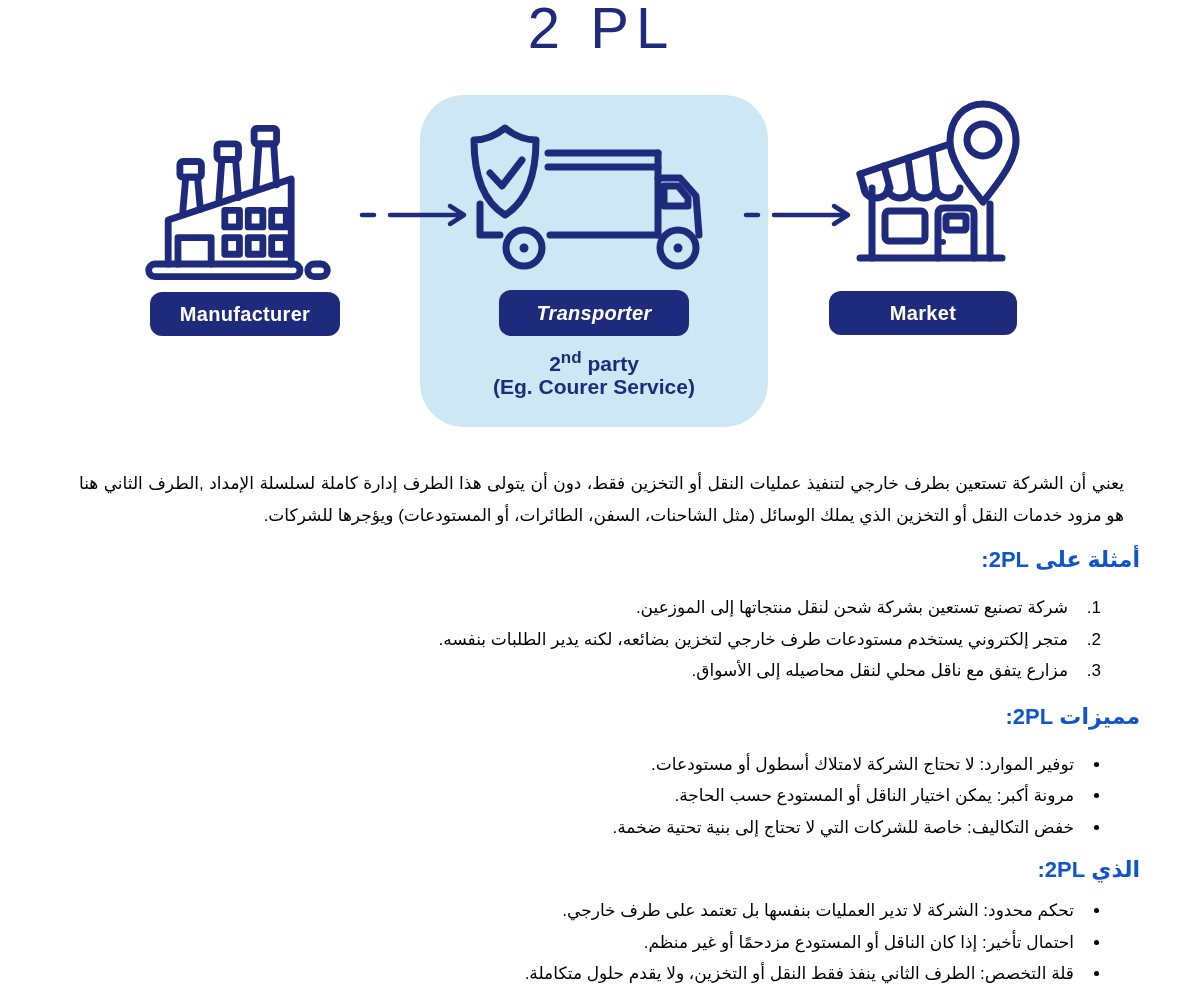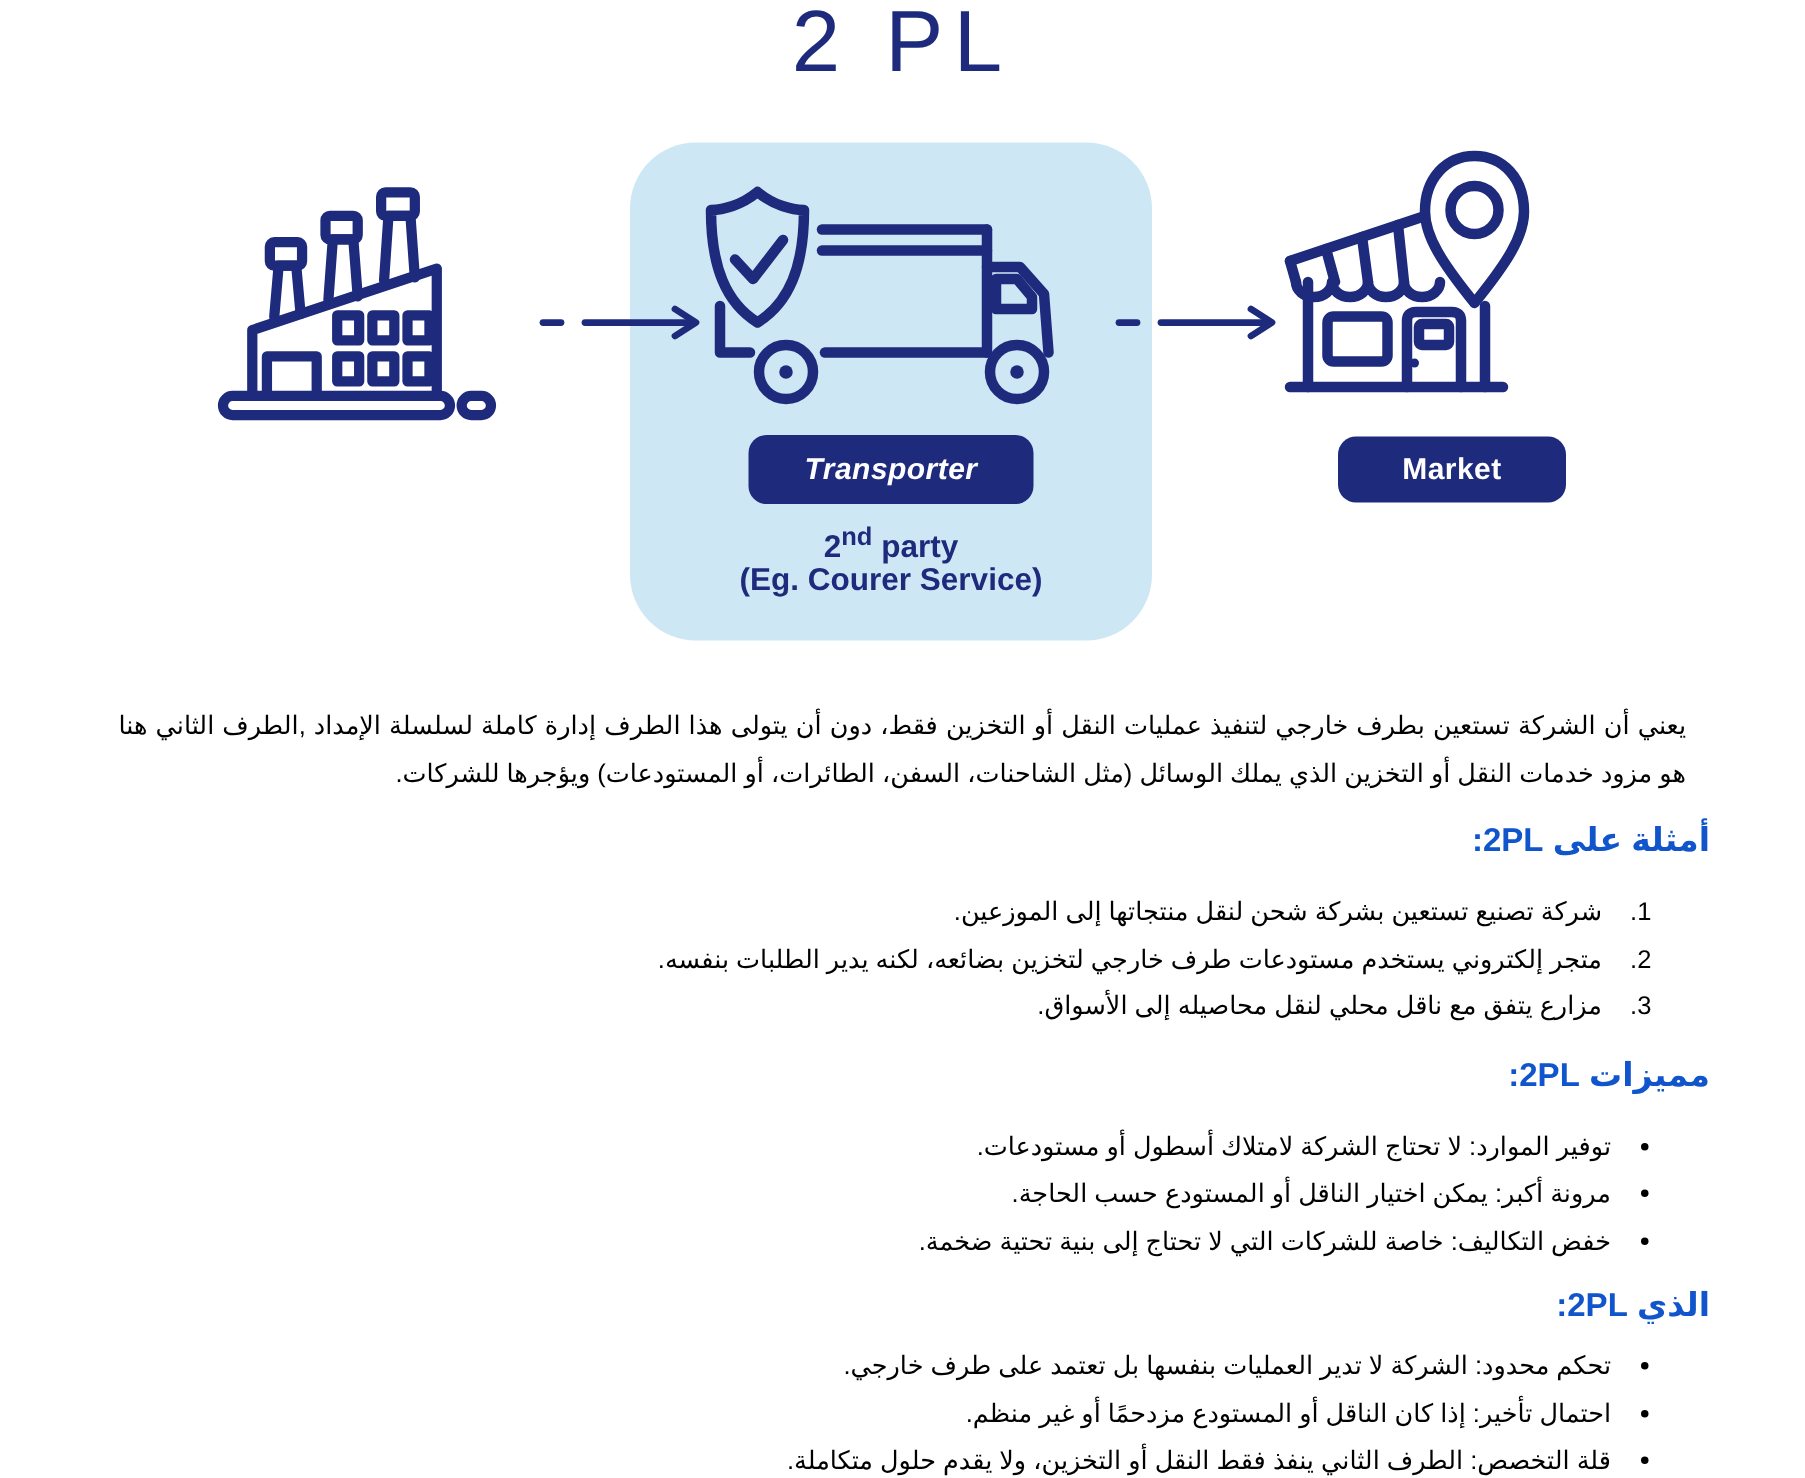--- a/index.html
+++ b/index.html
@@ -24,21 +24,21 @@
   .icon-manufacturer { left:135px; top:116px; width:205px; height:172px; }
   .icon-transporter  { left:462px; top:118px; width:255px; height:160px; }
   .icon-market       { left:852px; top:96px;  width:190px; height:185px; }
   .node-badge {
     position:absolute; height:44px; background:#1e2b7d; border-radius:12px;
     color:#ffffff; font-weight:bold; font-size:20px; letter-spacing:.3px;
     display:flex; align-items:center; justify-content:center;
   }
   .badge-manufacturer { left:150px; top:292px; width:190px; }
   .badge-transporter  { left:499px; top:290px; width:190px; height:46px;font-style:italic; }
-  .badge-market       { left:892px; top:291px; width:152px; }
+  .badge-market       { left:829px; top:291px; width:188px; }
   .party-caption {
     position:absolute; left:420px; width:348px; text-align:center;
     color:#1e2b7d; font-weight:bold; font-size:21px;
   }
   .party-line1 { top:348px; }
   .party-line2 { top:375px; }
   .party-line1 sup { font-size:17px; }
   .flow-arrow { position:absolute; width:122px; height:26px; }
   .arrow-1 { left:358px; top:202px; }
   .arrow-2 { left:742px; top:202px; }
@@ -146,20 +146,21 @@
   <div class="flow-arrow arrow-2">
     <svg viewBox="0 0 122 26" width="122" height="26">
       <g stroke="#1e2b7d" stroke-width="4.5" fill="none" stroke-linecap="round" stroke-linejoin="round">
         <path d="M4 13 H16"></path>
           <path d="M32 13 H104"></path>
           <path d="M92 4 L106 13 L92 22"></path>
       </g>
     </svg>
   </div>
 
+  <div class="node-badge badge-manufacturer">Manufacturer</div>
   <div class="node-badge badge-transporter">Transporter</div>
   <div class="node-badge badge-market">Market</div>
 
   <div class="party-caption party-line1"><span>2</span><sup>nd</sup><span> party</span></div>
   <div class="party-caption party-line2">(Eg. Courer Service)</div>
 </div>
 
 <div class="doc-text">
 
   <p class="intro">يعني أن الشركة تستعين بطرف خارجي لتنفيذ عمليات النقل أو التخزين فقط، دون أن يتولى هذا الطرف إدارة كاملة لسلسلة الإمداد ,الطرف الثاني هنا هو مزود خدمات النقل أو التخزين الذي يملك الوسائل (مثل الشاحنات، السفن، الطائرات، أو المستودعات) ويؤجرها للشركات.</p>

